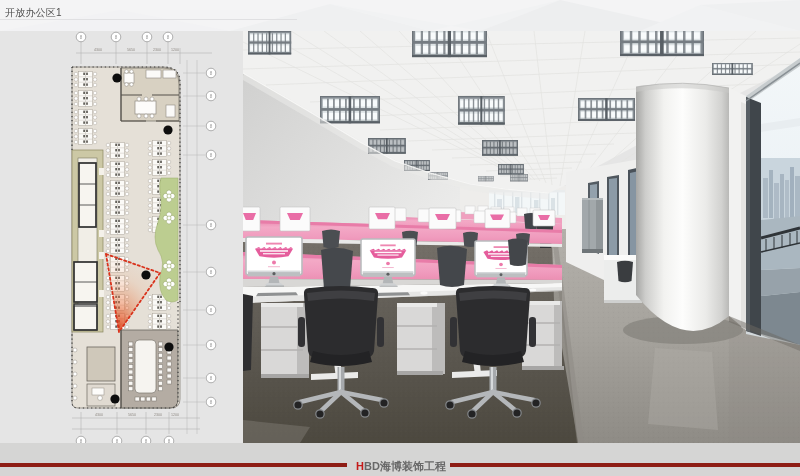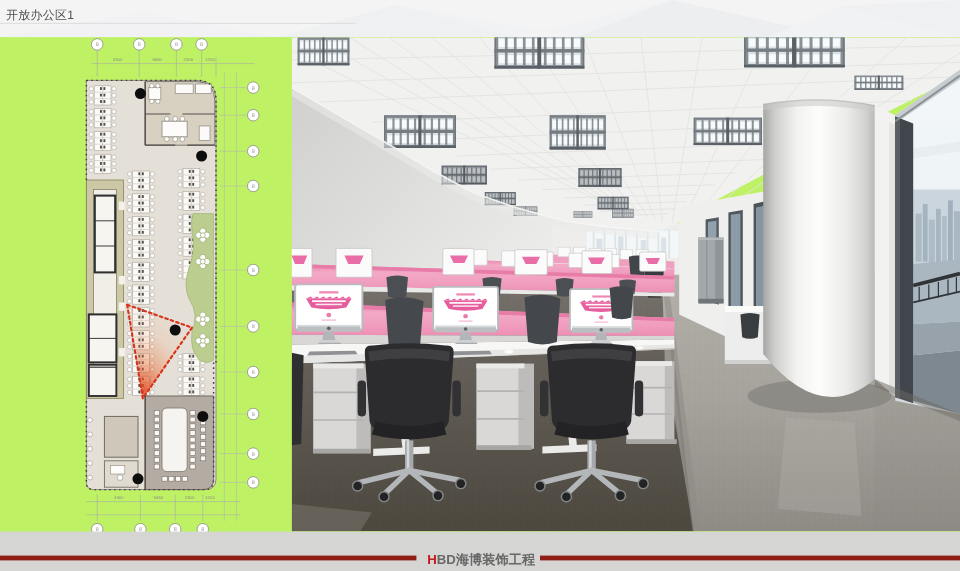--- a/index.html
+++ b/index.html
@@ -1,16 +1,16 @@
 <!DOCTYPE html>
 <html><head>
 <meta charset="utf-8">
 <style>
 html,body{margin:0;padding:0;}
-#page{position:relative;width:800px;height:476px;background:#bef264;overflow:hidden;
+#page{position:relative;width:800px;height:476px;background:#e5e5e5;overflow:hidden;
   font-family:"Liberation Sans", sans-serif;}
 #topband{position:absolute;left:0;top:0;width:800px;height:31px;}
 #title{position:absolute;left:5px;top:6px;font-size:10px;color:#4f4f4f;letter-spacing:0.2px;}
 #titleline{position:absolute;left:0;top:19px;width:297px;height:1px;background:#e0e0e2;}
 #botband{position:absolute;left:0;top:443px;width:800px;height:33px;background:#d5d5d4;}
 #redL{position:absolute;left:0;top:20px;width:347px;height:4px;background:#8e1d15;}
 #redR{position:absolute;left:450px;top:20px;width:350px;height:4px;background:#8e1d15;}
 #logotext{position:absolute;left:352px;top:16px;width:98px;text-align:center;
   font-size:11px;font-weight:bold;color:#686868;white-space:nowrap;letter-spacing:0;}
 #logotext .h{color:#c41a1a;}

